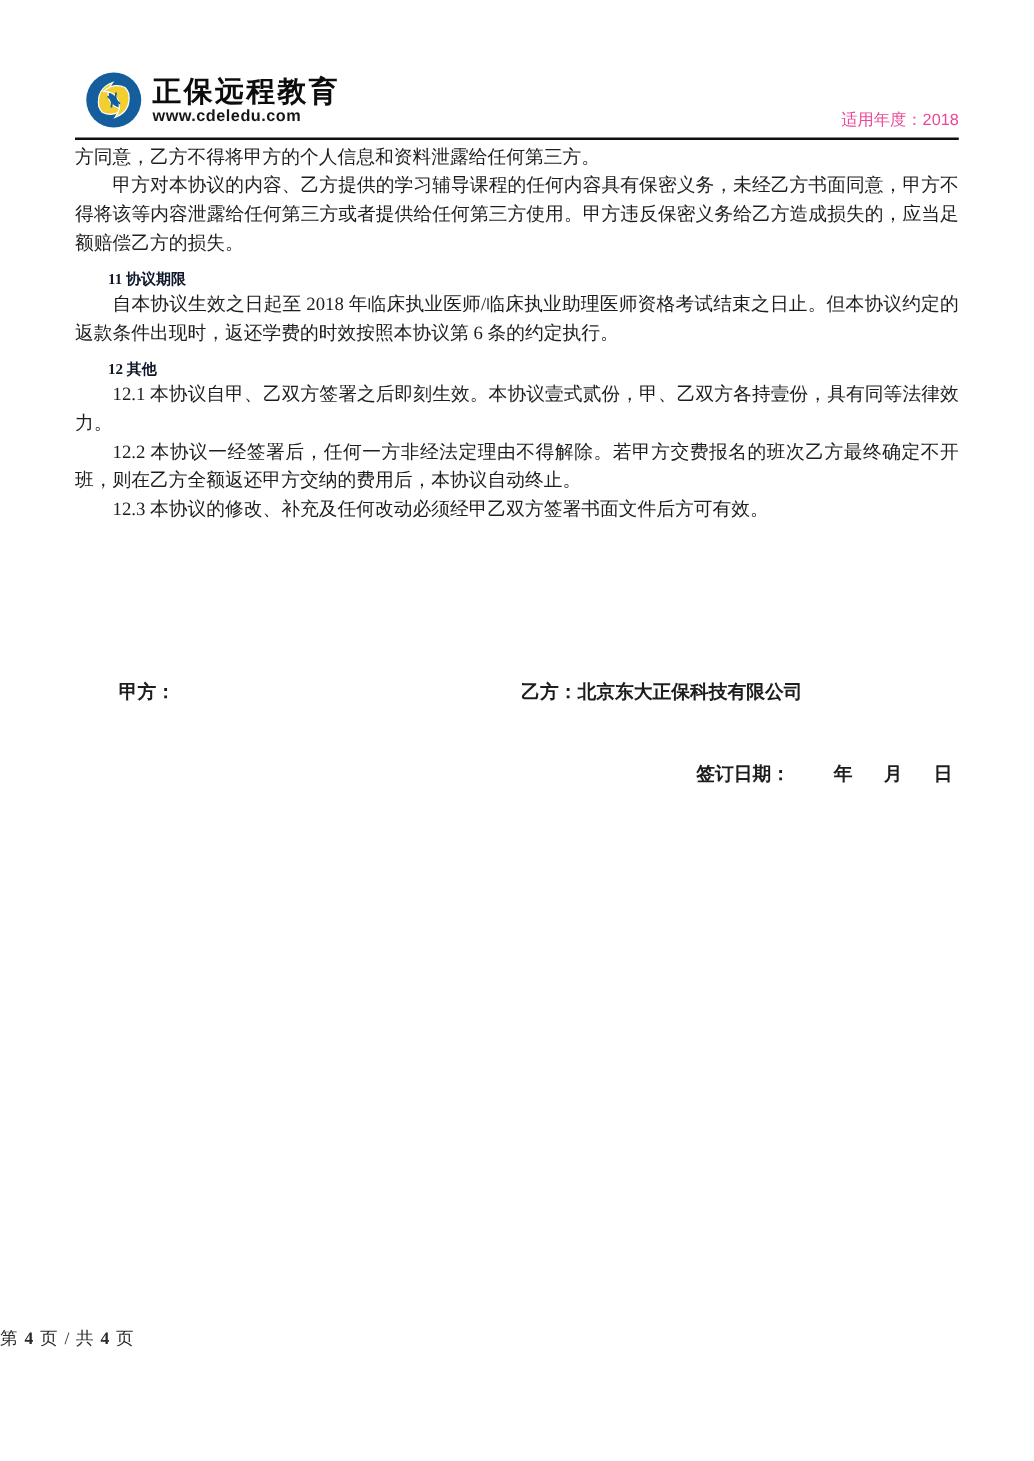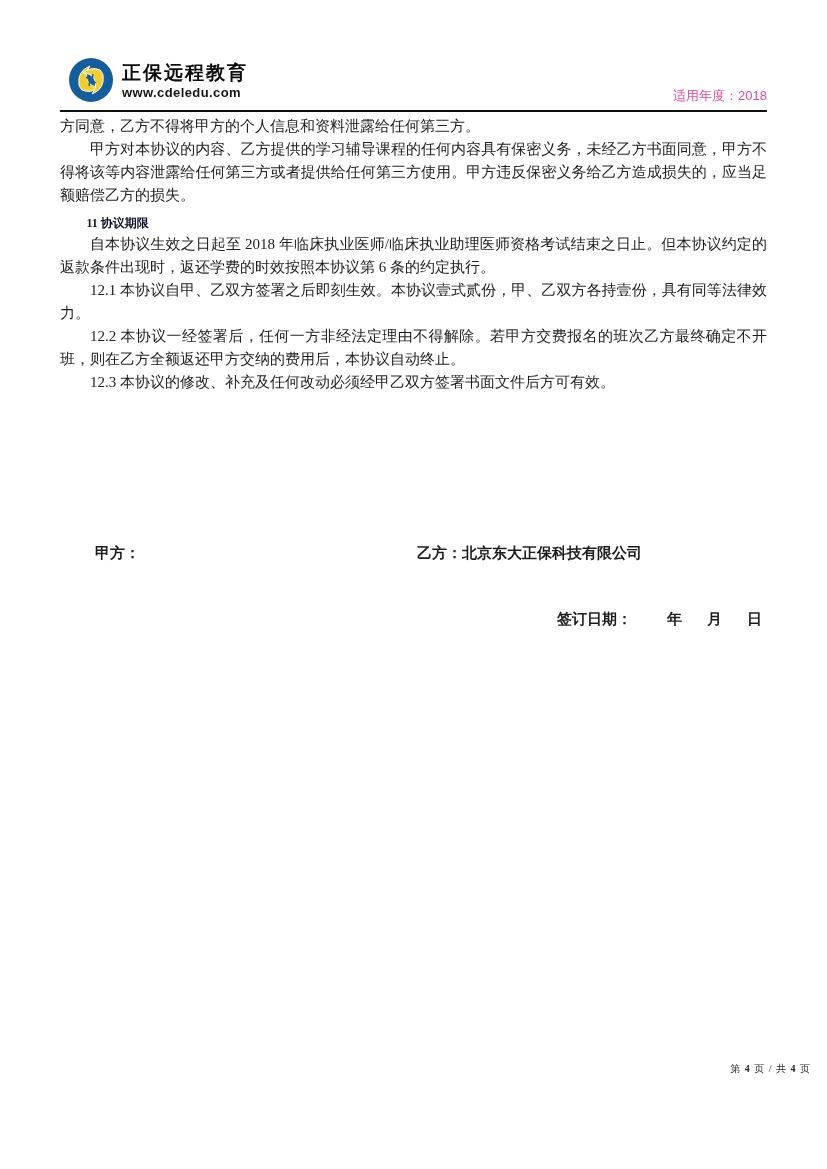--- a/index.html
+++ b/index.html
@@ -13,21 +13,21 @@
   
   .header{
     position:absolute;top:0;left:60px;right:60px;height:110px;
     border-bottom:2px solid #101010;
   }
   .brand{position:absolute;left:8px;top:57px;display:flex;align-items:center;}
   .logo-circle{width:46px;height:46px;flex:0 0 auto;}
   .brand-text{margin-left:8px;}
   .brand-name{
     font-family:"Liberation Sans","DejaVu Sans",sans-serif;
-    font-size:19px;font-weight:700;letter-spacing:2px;color:#0d0d0d;line-height:24px;
+    font-size:23px;font-weight:700;letter-spacing:2px;color:#0d0d0d;line-height:24px;
   }
   .brand-site{
     font-family:"Liberation Sans","DejaVu Sans",sans-serif;
     font-size:13px;font-weight:700;color:#151515;line-height:15px;letter-spacing:.4px;
   }
   .applicable-year{
     position:absolute;right:0;bottom:5px;font-size:13px;color:#ec4899;
     font-family:"Liberation Sans","DejaVu Sans",sans-serif;
   }
 
@@ -52,22 +52,22 @@
   .party-a{position:absolute;left:35px;top:0;}
   .party-b{position:absolute;left:357px;top:0;}
   .date-row{position:absolute;top:610px;left:60px;right:60px;height:20px;font-size:15px;font-weight:700;}
   .date-label{position:absolute;left:497px;text-align:right;}
   .unit-year{position:absolute;left:607px;}
   .unit-month{position:absolute;left:647px;}
   .unit-day{position:absolute;left:687px;}
 
   
   .footer{
-    position:absolute;left:0;right:16px;top:1062px;text-align:right;
-    font-size:10px;color:#2a2a2a;letter-spacing:1px;
+    position:absolute;left:0;right:4px;top:1062px;text-align:left;
+    font-size:14px;color:#2a2a2a;letter-spacing:1px;
   }
   .footer b{font-weight:700;}
 </style>
 </head>
 <body>
 
 <div class="page">
 
   <div class="header">
     <div class="brand">
@@ -88,20 +88,21 @@
     <div class="applicable-year">适用年度：2018</div>
   </div>
 
   <div class="doc">
     <p>方同意，乙方不得将甲方的个人信息和资料泄露给任何第三方。</p>
     <p class="indent">甲方对本协议的内容、乙方提供的学习辅导课程的任何内容具有保密义务，未经乙方书面同意，甲方不得将该等内容泄露给任何第三方或者提供给任何第三方使用。甲方违反保密义务给乙方造成损失的，应当足额赔偿乙方的损失。</p>
 
     <h3>11 协议期限</h3>
     <p class="indent">自本协议生效之日起至 2018 年临床执业医师/临床执业助理医师资格考试结束之日止。但本协议约定的返款条件出现时，返还学费的时效按照本协议第 6 条的约定执行。</p>
 
+    <h3>12 其他</h3>
     <p class="indent">12.1 本协议自甲、乙双方签署之后即刻生效。本协议壹式贰份，甲、乙双方各持壹份，具有同等法律效力。</p>
     <p class="indent">12.2 本协议一经签署后，任何一方非经法定理由不得解除。若甲方交费报名的班次乙方最终确定不开班，则在乙方全额返还甲方交纳的费用后，本协议自动终止。</p>
     <p class="indent">12.3 本协议的修改、补充及任何改动必须经甲乙双方签署书面文件后方可有效。</p>
 
   </div>
 
   <div class="sig-row">
     <span class="party-a">甲方：</span>
     <span class="party-b">乙方：北京东大正保科技有限公司</span>
   </div>

